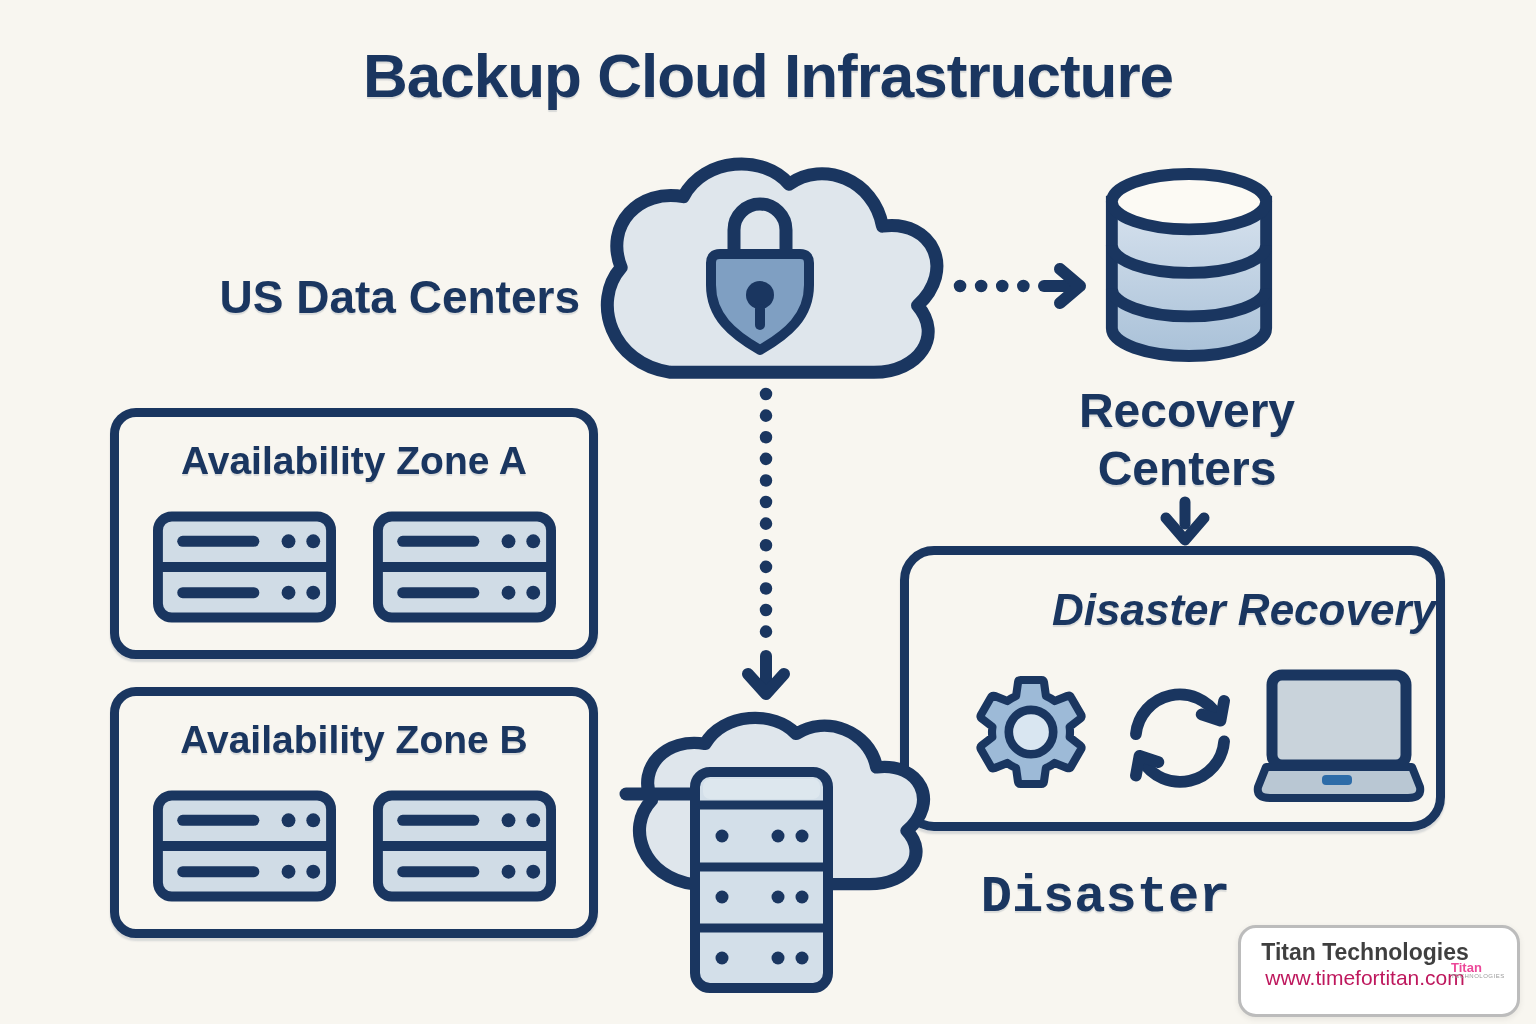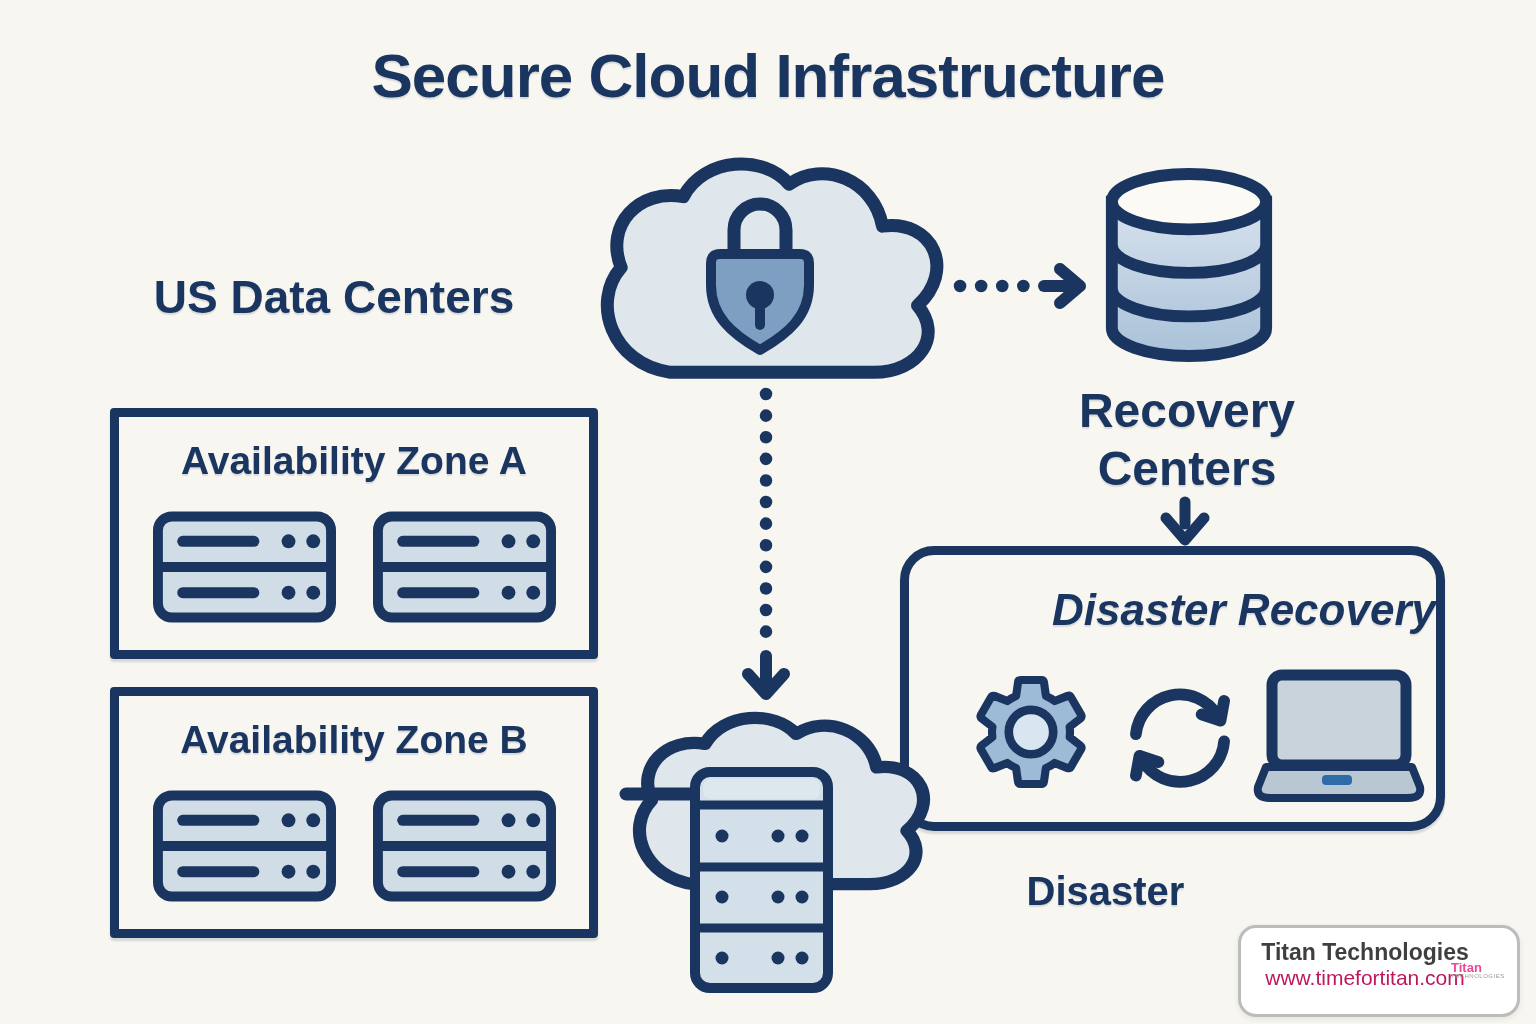--- a/index.html
+++ b/index.html
@@ -16,59 +16,59 @@
     background:var(--bg);
     font-family:"Liberation Sans",sans-serif;
     color:var(--navy);
   }
   .abs{position:absolute;}
   .navy-text{color:var(--navy);font-weight:800;text-shadow:0 2px 1px rgba(30,50,80,.14);}
   .title{
     left:0;right:0;top:40px;text-align:center;
     font-size:62px;letter-spacing:-1px;
   }
-  .dc-heading{left:88px;top:270px;width:492px;text-align:center;line-height:1.18;}
+  .dc-heading{left:88px;top:270px;width:492px;text-align:right;line-height:1.18;}
   .dc-line1{font-size:46px;}
   .dc-line2{font-size:40px;}
   .zone-box{
     left:110px;width:488px;height:251px;box-sizing:border-box;
-    border:9px solid var(--navy);border-radius:4px;
+    border:9px solid var(--navy);border-radius:26px;
     box-shadow:0 3px 2px rgba(30,50,80,.15);
   }
   .zone-a{top:408px;}
   .zone-b{top:687px;}
   .zone-label{margin-top:22px;text-align:center;font-size:39px;font-weight:800;text-shadow:0 2px 1px rgba(30,50,80,.14);}
   .server-row{position:absolute;left:0;right:0;top:94px;display:flex;justify-content:center;gap:37px;}
   .backup-label{left:1037px;top:382px;width:300px;text-align:center;font-size:48px;line-height:1.2;}
   .dr-box{
     left:900px;top:546px;width:545px;height:285px;box-sizing:border-box;
     border:9px solid var(--navy);border-radius:34px;
     box-shadow:0 3px 2px rgba(30,50,80,.15);
   }
   .dr-box-title{margin-top:30px;text-align:right;font-size:44px;font-weight:800;text-shadow:0 2px 1px rgba(30,50,80,.14);font-style:italic;}
-  .dr-label{left:958px;top:868px;width:295px;text-align:center;font-size:40px;line-height:1.15;}
+  .dr-label{left:958px;top:868px;width:295px;text-align:center;font-size:52px;line-height:1.15;font-family:Liberation Mono, monospace;}
   .brand-card{
     left:1238px;top:925px;width:282px;height:92px;box-sizing:border-box;
     background:#ffffff;border:3px solid #bcbcbc;border-radius:18px;
     box-shadow:0 2px 6px rgba(0,0,0,.08);
   }
   .brand-text{position:absolute;left:14px;top:12px;width:220px;text-align:center;text-shadow:none;}
   .brand-company{font-size:23px;font-weight:700;color:#3f3f3f;line-height:1.1;}
   .brand-site{font-size:21px;color:#be185d;line-height:1.25;}
   .brand-logo{position:absolute;right:10px;top:34px;width:64px;line-height:.9;text-align:left;}
   .brand-logo-title{font-size:13px;font-weight:800;color:#ec4899;display:block;margin-left:8px;}
   .brand-logo-sub{font-size:6px;color:#9a9a9a;letter-spacing:.5px;display:block;margin-left:8px;}
   svg{overflow:visible;display:block;}
 </style>
 </head>
 <body>
 
 <div id="stage">
 
-  <div class="abs navy-text title">Secure Cloud Infrastructure</div>
+  <div class="abs navy-text title">Backup Cloud Infrastructure</div>
 
   <div class="abs navy-text dc-heading">
     <div class="dc-line1">US Data Centers</div>
   </div>
 
   <div class="abs zone-box zone-a">
     <div class="zone-label">Availability Zone A</div>
     <div class="server-row">
       <svg width="183" height="112" viewBox="0 0 185 112">
         <rect x="5" y="5" width="175" height="102" rx="14" fill="#d0dce6" stroke="#1a3660" stroke-width="10"></rect>

